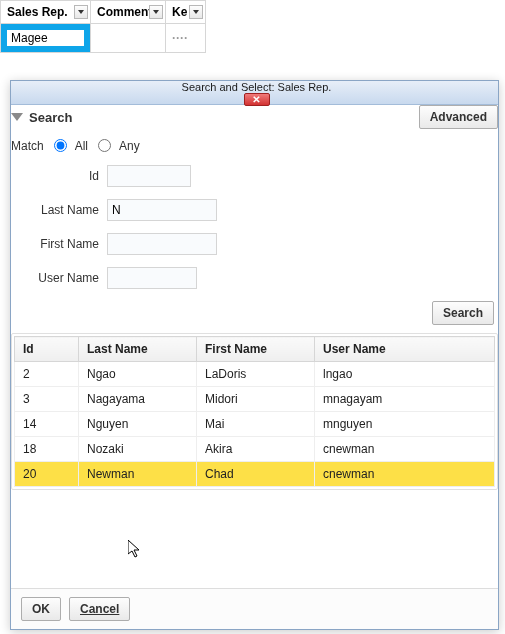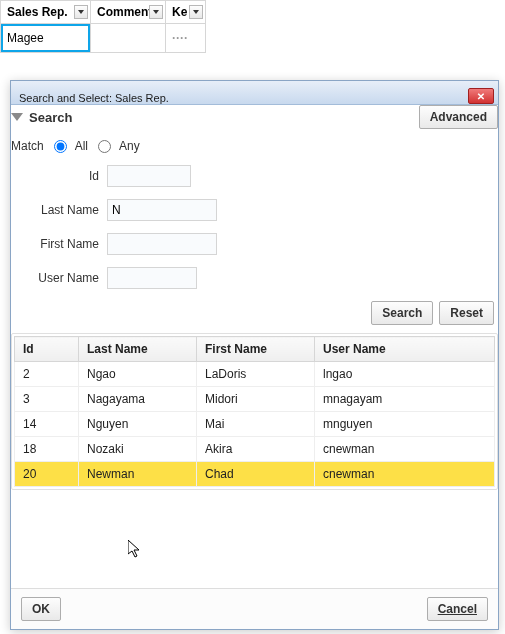--- a/index.html
+++ b/index.html
@@ -41,21 +41,21 @@
     display:flex;align-items:center;justify-content:center;
   }
   .bg-table th .drop::after {
     content:"";
     border-left:3px solid transparent;
     border-right:3px solid transparent;
     border-top:4px solid #333;
   }
   .bg-cell-input {
     width: 100%;
-    border: 2px solid #0ea5e9;
+    border: 6px solid #0ea5e9;
     outline: none;
     font-size: 12px;
     padding: 4px;
     height: 28px;
     font-family: inherit;
   }
   .bg-table td.commentcell { border-left:1px solid #d6d6d6; }
   .bg-table td.keycell { }
 
   
@@ -69,24 +69,25 @@
     background: #fff;
     box-shadow: 0 2px 10px rgba(0,0,0,0.2);
     display: flex;
     flex-direction: column;
   }
   .titlebar {
     height: 24px;
     background: linear-gradient(#e7eef8,#c8d9ee);
     border-bottom: 1px solid #a3bcd9;
     display: flex;
-    align-items: flex-end;
+    align-items: center;
     padding: 0 4px 0 8px;
     color: #1a1a1a;
     font-size: 11px;
+    flex-direction: column;
   }
   .titlebar .title { flex:1; }
   .close-btn {
     width: 26px; height: 16px;
     background: linear-gradient(#f07a7a,#d23232);
     border: 1px solid #a02020;
     border-radius: 2px;
     display:flex;align-items:center;justify-content:center;
     color:#fff; font-weight:bold; font-size:10px;
     cursor:pointer;
@@ -120,21 +121,21 @@
     border-radius:2px;
     padding:4px 10px;
     font-size:12px;
     font-weight:bold;
     color:#333;
     cursor:pointer;
     font-family:inherit;
   }
   .btn { font-weight:normal; }
   .match-row {
-    display:flex; align-items:center; gap:6px;
+    display:flex; align-items:flex-start; gap:6px;
     font-size:12px; color:#333;
     margin-bottom:12px;
   }
   .match-row input[type=radio]{ margin:0 2px 0 4px; }
   .form-row {
     display:flex; align-items:center;
     margin-bottom:12px;
   }
   .form-row label {
     width: 96px;
@@ -187,21 +188,21 @@
   }
   .cursor {
     position:absolute;
     left:128px; top:540px;
   }
   .footer {
     border-top:1px solid #ddd;
     background:#fcfcfc;
     padding:8px 10px;
     display:flex;
-    justify-content:space-between;
+    justify-content:flex-start;
     gap:8px;
   }
 </style>
 </head>
 <body>
 
 <table class="bg-table">
   <colgroup>
       <col style="width:90px">
       <col>
@@ -269,21 +270,20 @@
       <label>First Name</label>
       <input type="text" class="med" value="" style="">
     </div>
     <div class="form-row">
       <label>User Name</label>
       <input type="text" class="med2" value="" style="">
     </div>
 
     <div class="action-row">
       <button class="btn" style="font-weight:bold;">Search</button>
-      <button class="btn" style="font-weight:bold;">Reset</button>
     </div>
 
     <div class="result-wrap">
       <table class="results">
         <colgroup>
             <col style="width:64px">
             <col style="width:118px">
             <col style="width:118px">
             <col>
           </colgroup>

